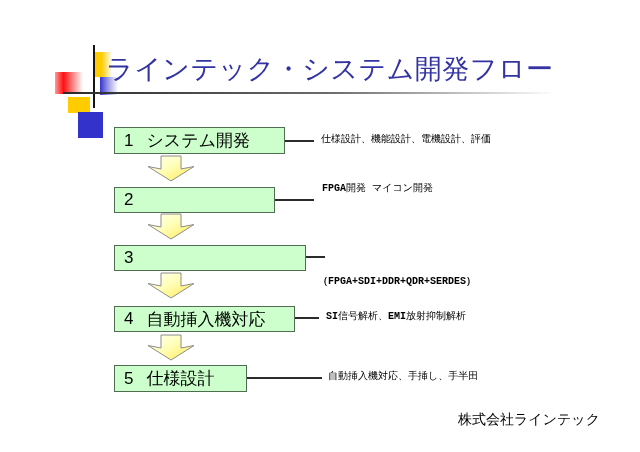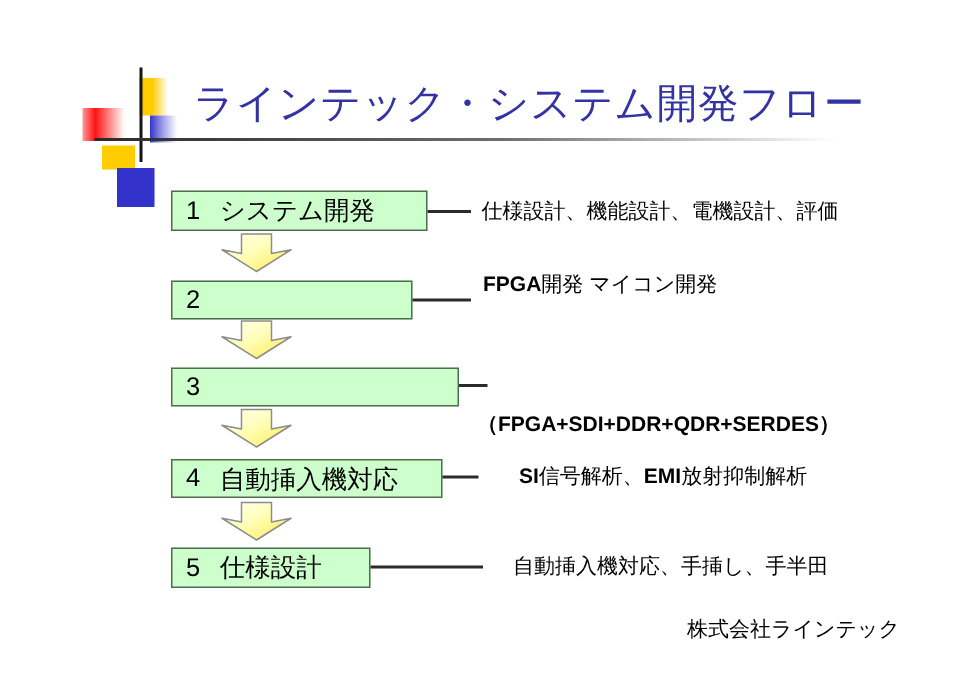--- a/index.html
+++ b/index.html
@@ -26,21 +26,21 @@
     background:linear-gradient(90deg,#ff9a9a 0%,#ff1111 30%,#ffffff 100%);}
   .deco-blue-grad{left:100px;top:77px;width:18px;height:18px;
     background:linear-gradient(90deg,#3434cf 0%,#9a9ae6 45%,#ffffff 100%);}
   .deco-yellow-solid{left:68px;top:97px;width:22px;height:16px;background:var(--deco-yellow);}
   .deco-blue-solid{left:78px;top:112px;width:25px;height:26px;background:var(--deco-blue);}
   .deco-vline{left:93px;top:45px;width:2px;height:63px;background:#151515;}
   .title-underline{position:absolute;left:63px;top:92px;width:494px;height:2px;
     background:linear-gradient(90deg,#2a2a2a 0%,#6e6e6e 55%,rgba(255,255,255,0) 100%);}
 
   
-  .slide-title{position:absolute;left:129px;top:51px;margin:0;
+  .slide-title{position:absolute;left:106px;top:51px;margin:0;
     font-size:27px;font-weight:normal;letter-spacing:0.5px;
     color:var(--title-color);white-space:nowrap;}
   .footer-text{position:absolute;left:458px;top:411px;font-size:14px;white-space:nowrap;}
 
   
   .stepbox{position:absolute;left:114px;box-sizing:border-box;
     background:var(--box-fill);border:1.5px solid var(--box-border);
     display:flex;align-items:center;font-size:17px;white-space:nowrap;}
   .stepbox .num{margin-left:9px;}
   .stepbox .lbl{margin-left:13px;}
@@ -52,28 +52,28 @@
 
   
   .connector{position:absolute;height:1.5px;background:#2b2b2b;}
   .c1{left:285px;top:140px;width:29px;}
   .c2{left:275px;top:199px;width:39px;}
   .c3{left:306px;top:256px;width:19px;}
   .c4{left:295px;top:317px;width:24px;}
   .c5{left:247px;top:377px;width:75px;}
 
   
-  .desc{position:absolute;font-size:14px;white-space:nowrap;}
+  .desc{position:absolute;font-size:10px;white-space:nowrap;font-family:Liberation Mono, monospace;}
   .desc .b{font-weight:bold;}
   .d1{left:321px;top:132px;}
   .d2{left:322px;top:181px;}
   .d3a{left:331px;top:248px;}
   .d3b{left:318px;top:274px;}
-  .d4{left:326px;top:309px;margin-left:20px;}
-  .d5{left:342px;top:369px;}
+  .d4{left:326px;top:309px;}
+  .d5{left:328px;top:369px;}
 
   
   .arrow{position:absolute;left:147px;width:48px;height:27px;}
   .a1{top:155px;} .a2{top:213px;} .a3{top:272px;} .a4{top:334px;}
   .svgdefs{position:absolute;width:0;height:0;}
 </style>
 </head>
 <body>
 
 <div class="slide">

